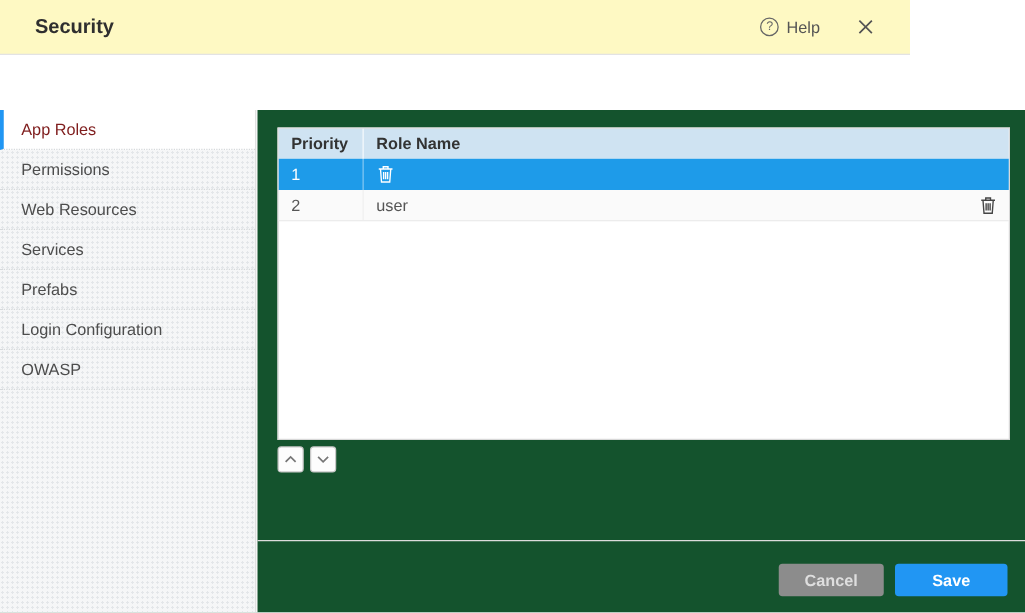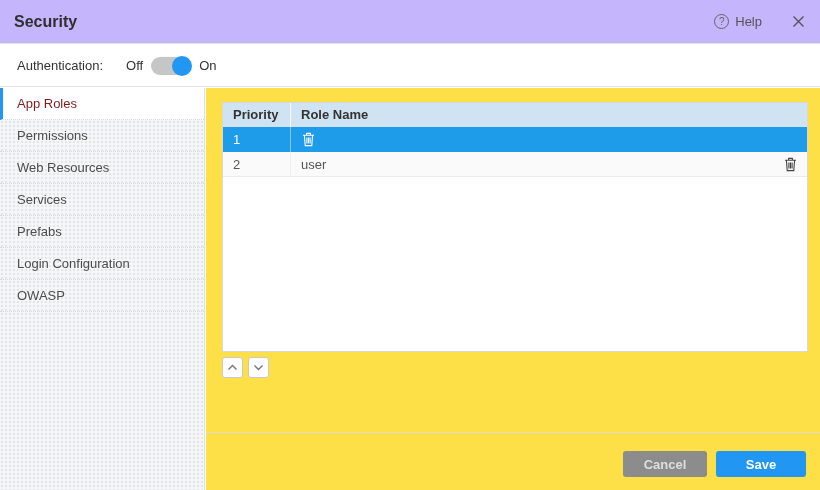--- a/index.html
+++ b/index.html
@@ -3,23 +3,23 @@
 <meta charset="utf-8">
 <style>
   * { margin:0; padding:0; box-sizing:border-box; }
   html,body { background:#fff; }
   .stage {
     position:relative; width:820px; height:490px; overflow:hidden;
     font-family:"Liberation Sans", sans-serif; color:#333; background:#fff;
   }
   
   .titlebar {
-    position:absolute; left:0; top:0; width:820px; height:44px;
-    background:#c4b5fd; border-bottom:1px solid #e3e3e3;
-    display:flex; align-items:center; padding:0 14px;
+    position:absolute; left:0; top:0; width:728px; height:44px;
+    background:#fef9c3; border-bottom:1px solid #e3e3e3;
+    display:flex; align-items:center; padding:0 28px;
   }
   .titlebar .title { font-size:16px; font-weight:700; color:#2f2f2f; }
   .titlebar .spacer { flex:1; }
   .help-group { display:flex; align-items:center; gap:6px; cursor:pointer; margin-right:28px; }
   .help-circle {
     width:15px; height:15px; border:1px solid #666; border-radius:50%;
     font-size:10px; color:#666; display:flex; align-items:center; justify-content:center;
     line-height:1;
   }
   .help-text { font-size:13px; color:#555; }
@@ -53,21 +53,21 @@
   }
   .side-item {
     height:32px; line-height:31px; padding-left:17px; font-size:13px; color:#4d4d4d;
     border-bottom:1px dotted #d6d9dc; cursor:pointer; background:transparent;
   }
   .side-item.selected {
     background:#fff; border-left:3px solid #2196f3; padding-left:14px; color:#7f1d1d;
   }
 
   
-  .main { position:absolute; left:206px; top:88px; width:614px; height:402px; background:#fde047; }
+  .main { position:absolute; left:206px; top:88px; width:614px; height:402px; background:#14532d; }
 
   .roles-table {
     position:absolute; left:16px; top:14px; width:586px; height:250px;
     border:1px solid #d8d8d8; background:#fff; font-size:13px;
   }
   .t-header { display:flex; height:24px; background:#cfe3f2; font-weight:700; color:#333; }
   .t-header .c-priority { width:68px; padding-left:10px; line-height:24px; border-right:1px solid rgba(255,255,255,0.8); }
   .t-header .c-name { flex:1; padding-left:10px; line-height:24px; }
   .t-row { display:flex; height:25px; cursor:pointer; }
   .t-row .c-priority { width:68px; padding-left:10px; line-height:25px; }
@@ -122,28 +122,20 @@
       <span class="help-circle">?</span>
       <span class="help-text">Help</span>
     </span>
     <span class="close-btn">
       <svg width="13" height="13" viewBox="0 0 13 13">
         <path d="M1.5 1.5 L11.5 11.5 M11.5 1.5 L1.5 11.5" stroke="#555" stroke-width="1.4" fill="none"></path>
       </svg>
     </span>
   </div>
 
-  <div class="authrow">
-    <span class="auth-label">Authentication:</span>
-    <span class="auth-off">Off</span>
-    <span class="toggle">
-      <span class="knob"></span>
-    </span>
-    <span class="auth-on">On</span>
-  </div>
 
   <div class="sidebar">
     <div class="side-item selected">App Roles</div>
     <div class="side-item">Permissions</div>
     <div class="side-item">Web Resources</div>
     <div class="side-item">Services</div>
     <div class="side-item">Prefabs</div>
     <div class="side-item">Login Configuration</div>
     <div class="side-item">OWASP</div>
   </div>

